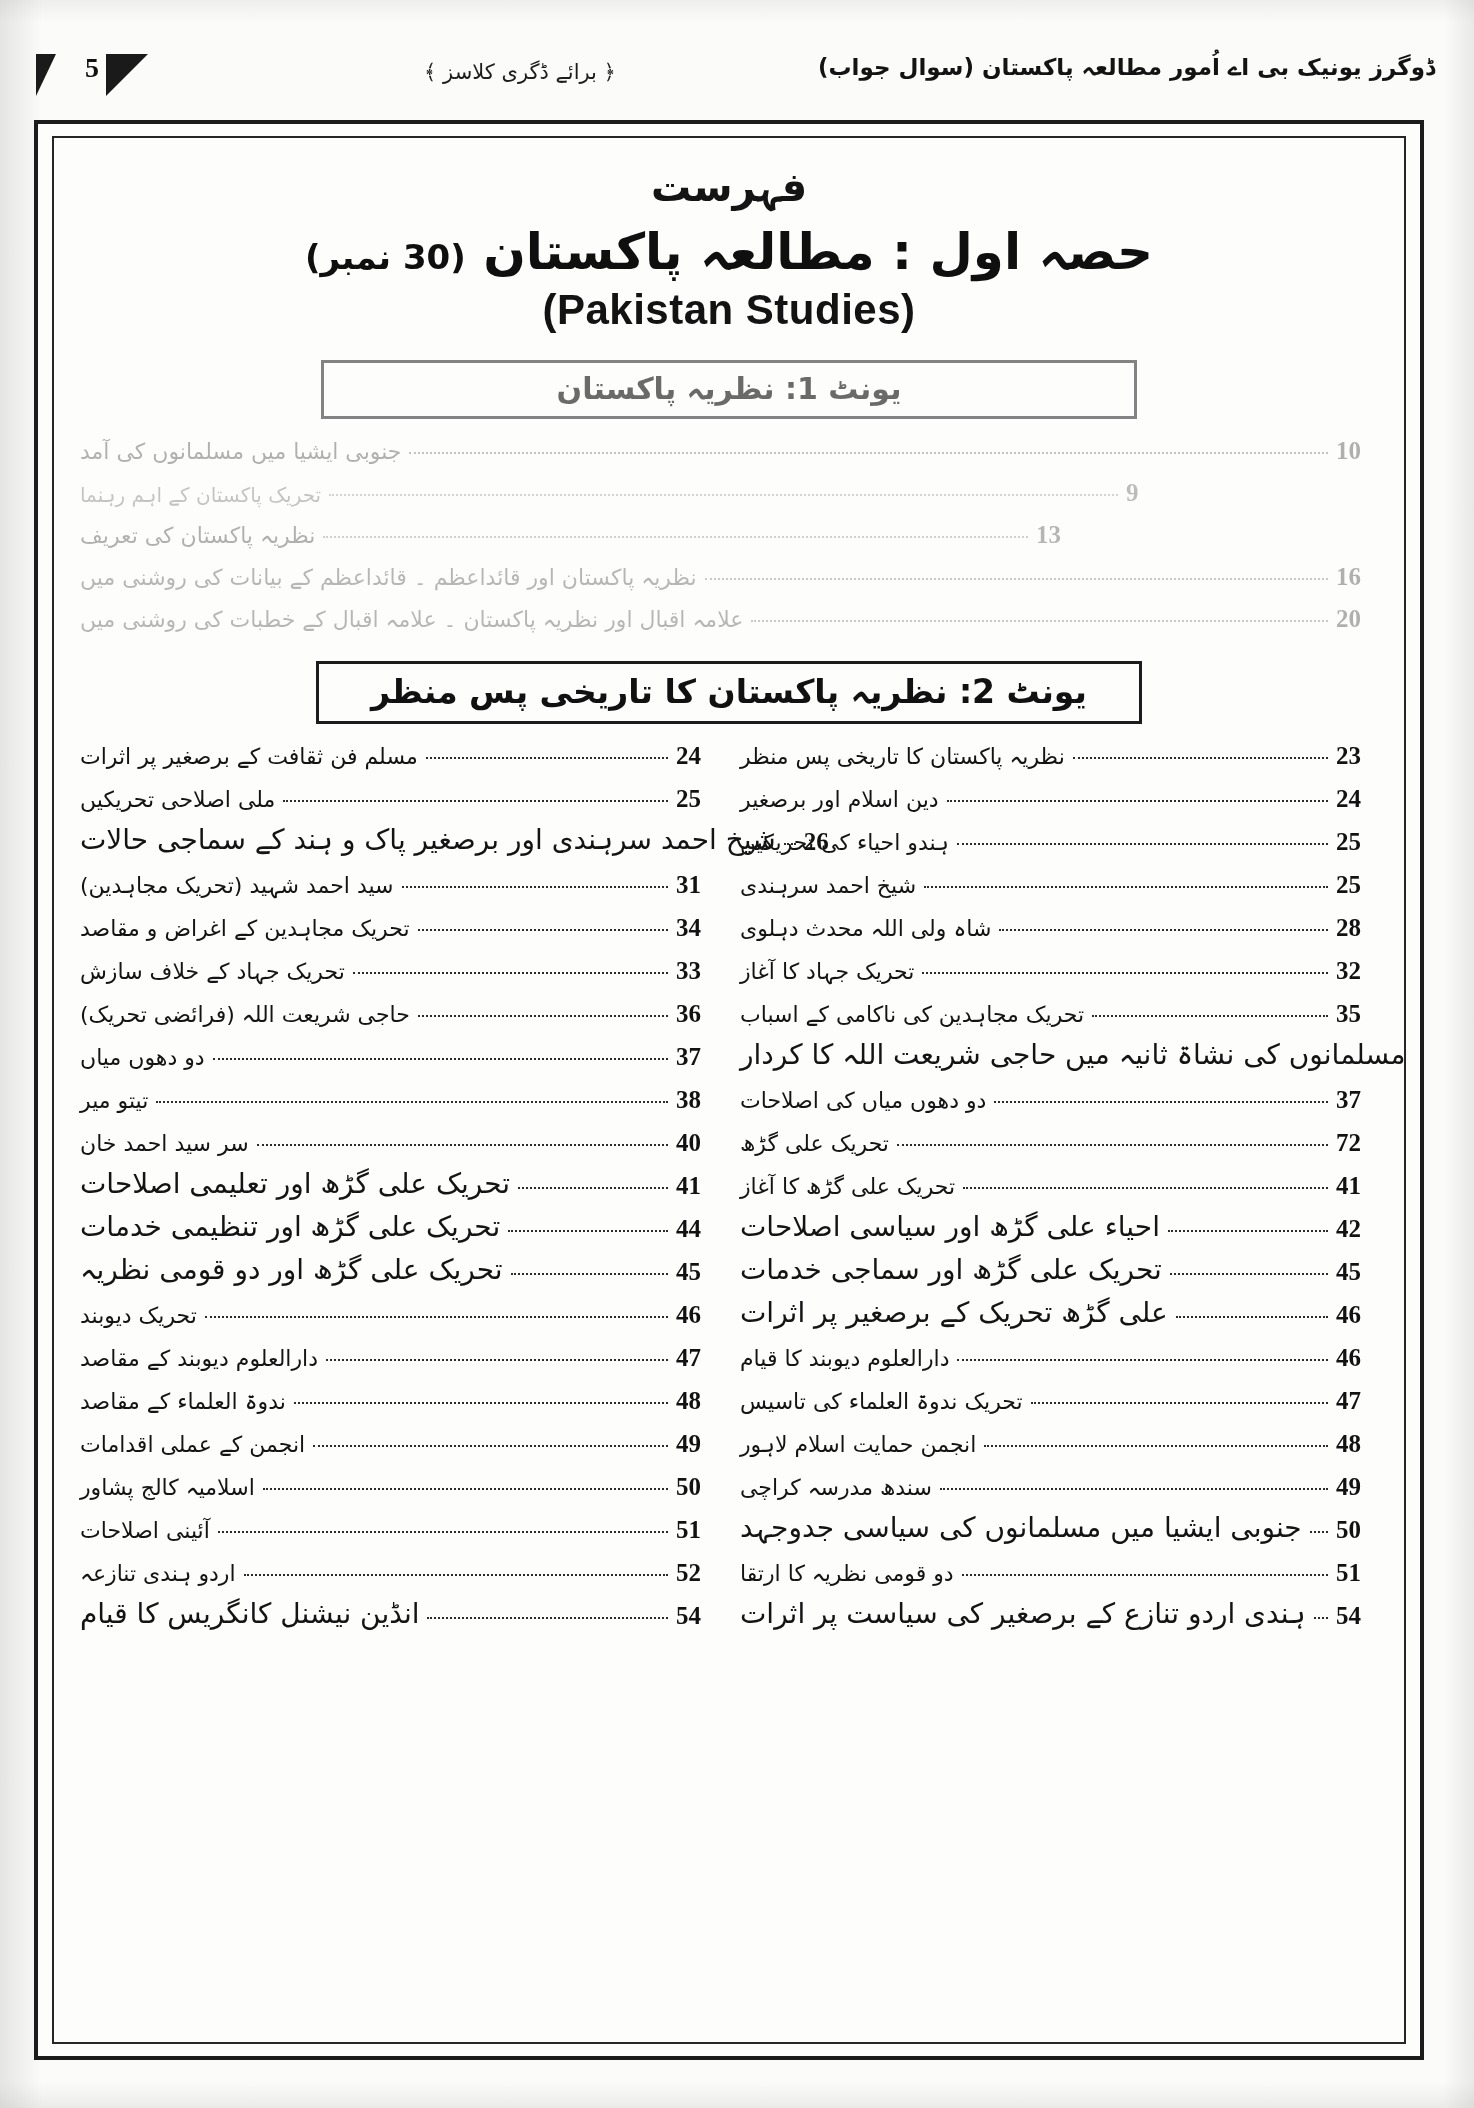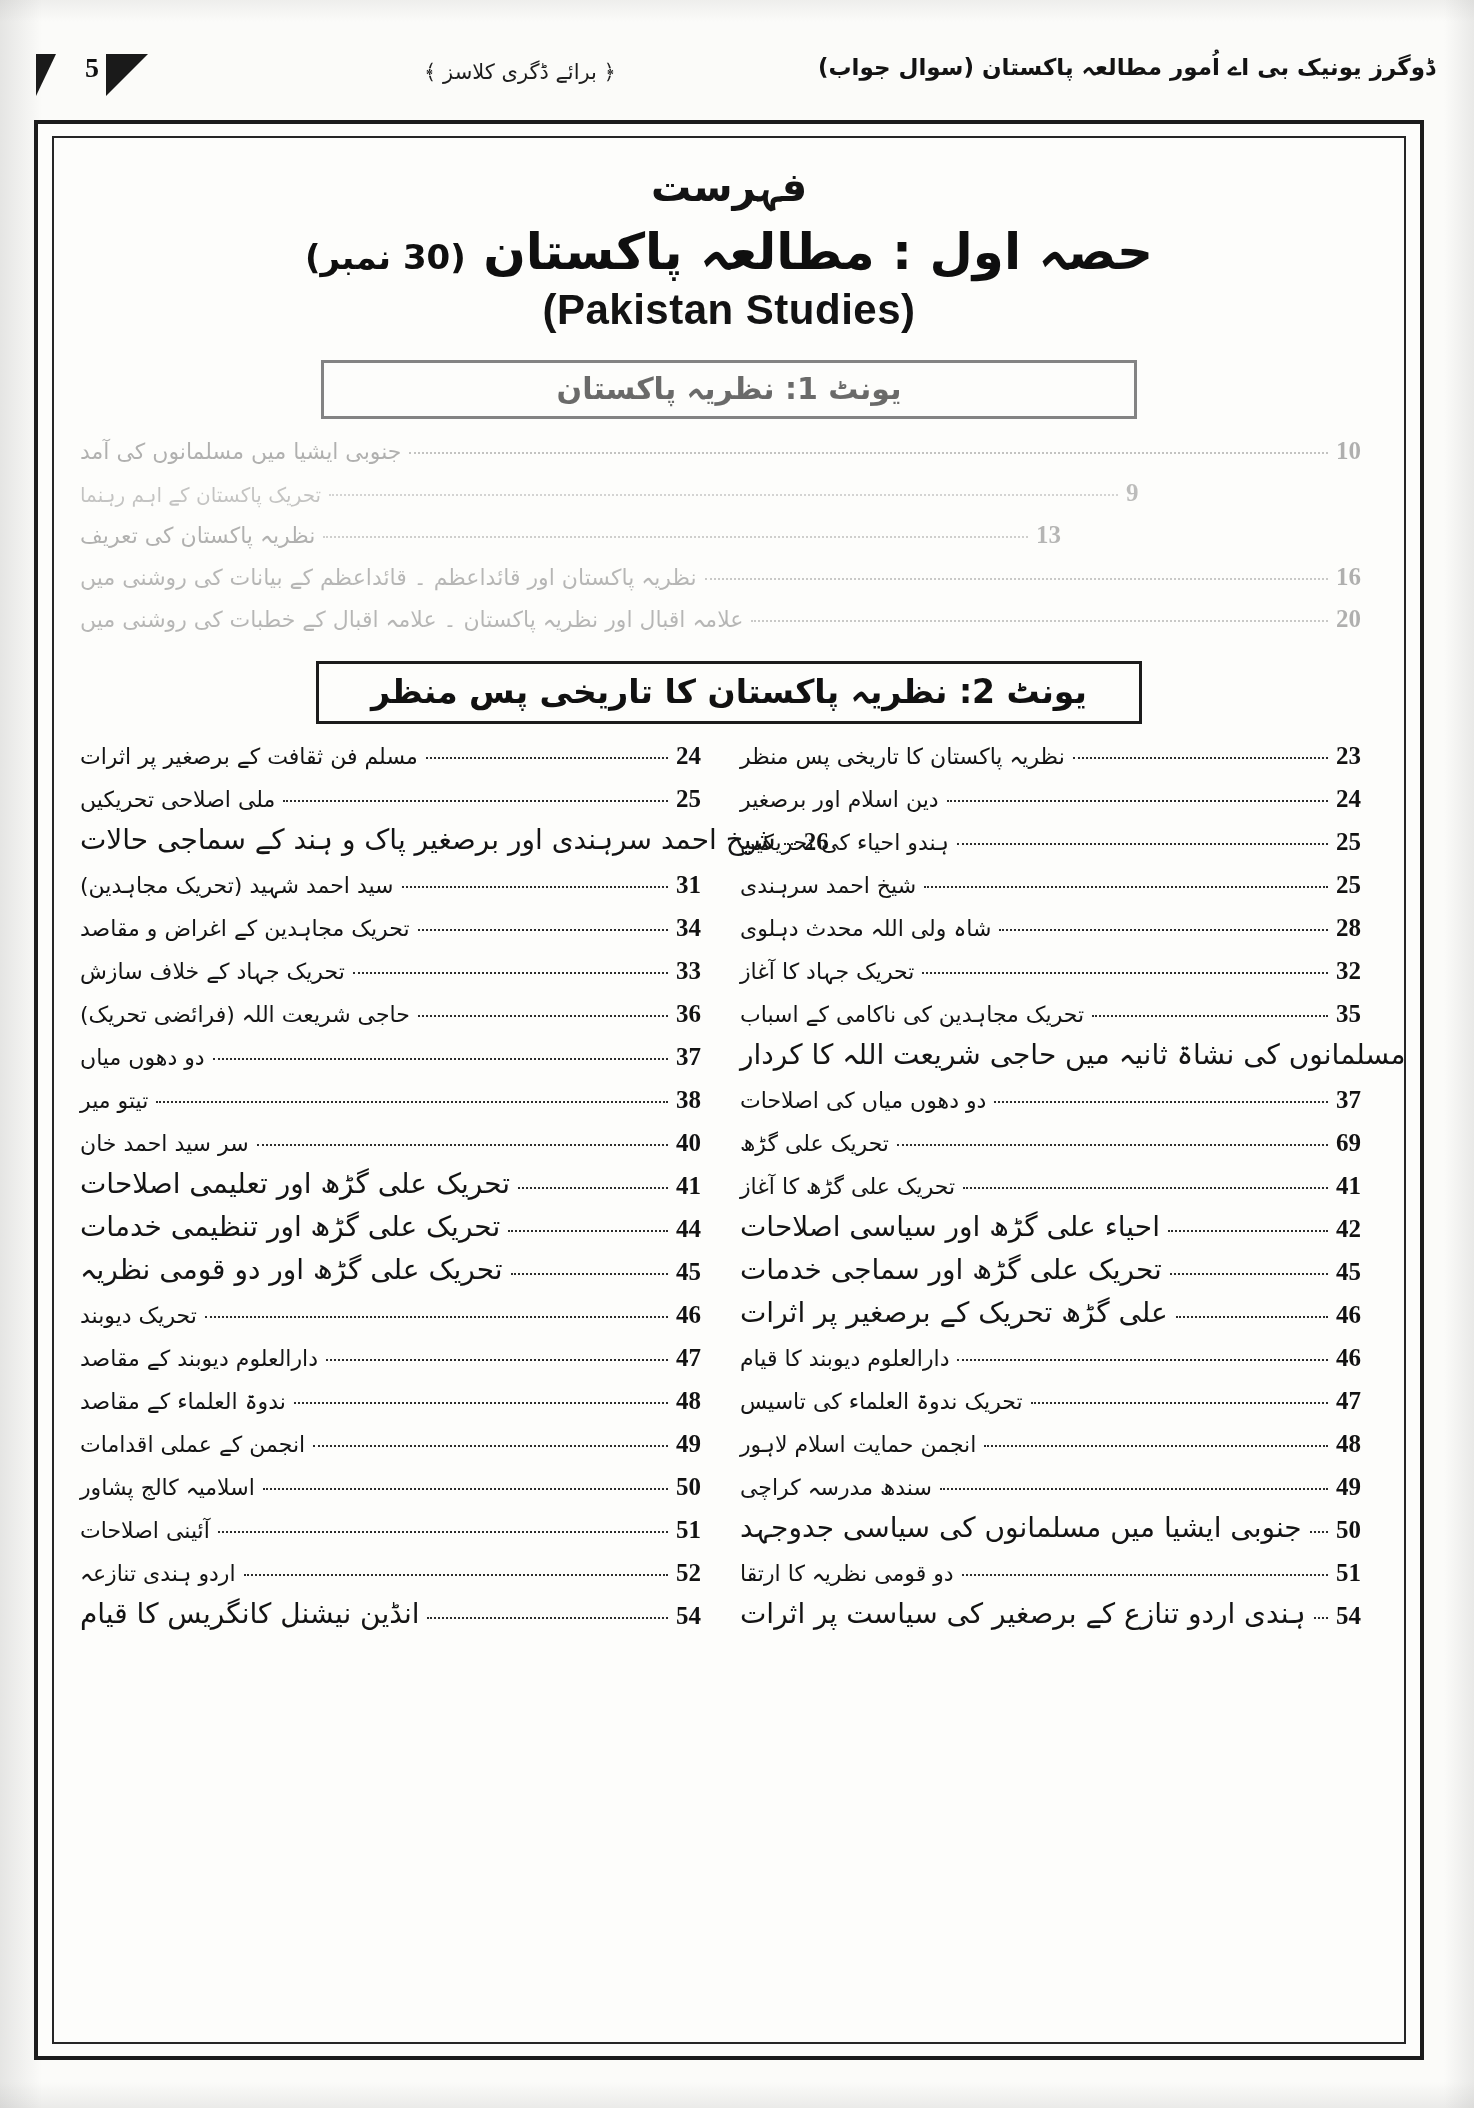--- a/index.html
+++ b/index.html
@@ -426,21 +426,21 @@
               <span class="pg">36</span>
             </div>
           <div class="entry">
               <span class="txt">دو دھوں میاں کی اصلاحات</span>
               <span class="dots"></span>
               <span class="pg">37</span>
             </div>
           <div class="entry">
               <span class="txt">تحریک علی گڑھ</span>
               <span class="dots"></span>
-              <span class="pg">69</span>
+              <span class="pg">72</span>
             </div>
           <div class="entry">
               <span class="txt">تحریک علی گڑھ کا آغاز</span>
               <span class="dots"></span>
               <span class="pg">41</span>
             </div>
           <div class="entry small">
               <span class="txt">احیاء علی گڑھ اور سیاسی اصلاحات</span>
               <span class="dots"></span>
               <span class="pg">42</span>

